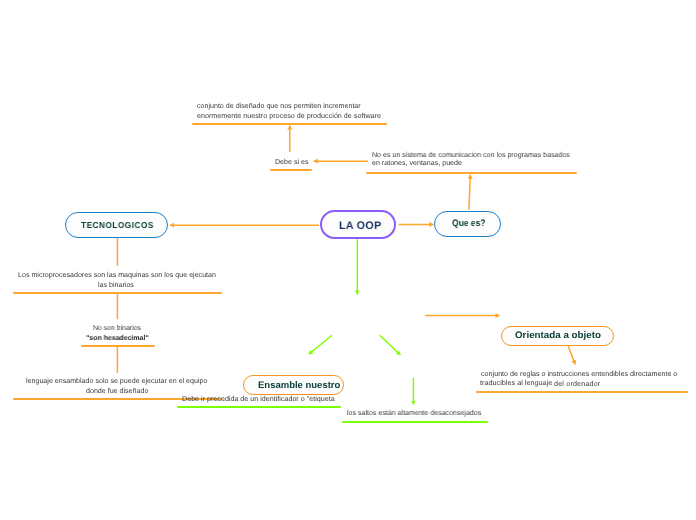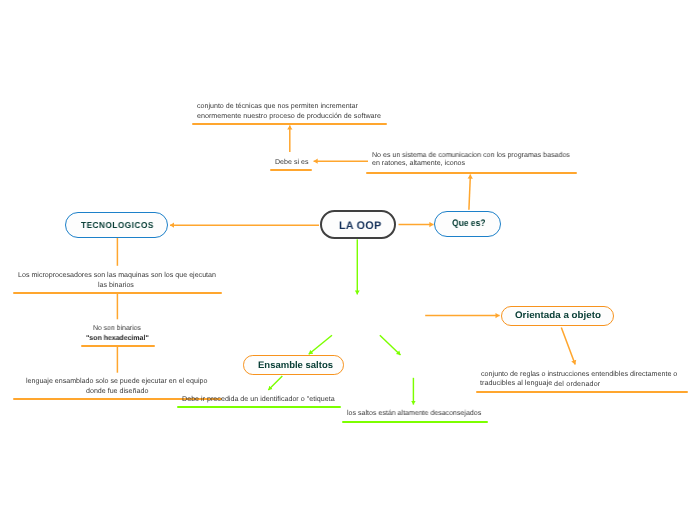--- a/index.html
+++ b/index.html
@@ -7,23 +7,23 @@
        font-family:"Liberation Sans", sans-serif;
        -webkit-font-smoothing:antialiased;text-rendering:geometricPrecision;}
   #stage{position:relative;width:696px;height:520px;background:#fff;}
   .lbl,.tl{will-change:transform;}
   svg.links{position:absolute;left:0;top:0;width:696px;height:520px;}
 
   
   .node{position:absolute;box-sizing:border-box;background:#fdfdfd;}
   .node .lbl{position:absolute;white-space:nowrap;font-weight:bold;
              transform-origin:left top;left:0;top:0;transform:translateZ(0);}
-  .n-center{border:2px solid #404040;}
+  .n-center{border:2px solid #8b5cf6;}
   .n-blue{border:1.5px solid #1C80C9;}
-  .n-orange{border:1.5px solid #F7931E;}
+  .n-orange{border:1.5px solid #F7931E;margin-top:20px;}
   .navy{color:#16325B;}
   .dgreen{color:#0B4038;}
 
   
   .tl{position:absolute;white-space:nowrap;color:#3a3a3a;
       font-size:7.1px;line-height:1;transform-origin:left top;transform:translateZ(0);}
   .tl.b{font-weight:bold;color:#242424;}
   .uline{position:absolute;height:2px;background:#FFA62E;border-radius:1px;}
   .uline.green{background:#7CFF00;}
 </style>
@@ -69,37 +69,37 @@
   <div class="node n-blue" style="left:65.2px;top:212.2px;width:103px;height:25.5px;border-radius:13px;">
     <span class="lbl dgreen" style="font-size:8.7px;left:14.8px;top:7.1px;transform:scaleX(0.941);letter-spacing:0.58px;">TECNOLOGICOS</span>
   </div>
 
   <div class="node n-blue" style="left:434.4px;top:210.5px;width:66.5px;height:26.2px;border-radius:13.1px;text-align:center;">
     <span class="lbl dgreen" style="font-size:9.5px;left:16.3px;top:6.4px;transform:translateZ(0) scaleX(0.893);">Que es?</span>
   </div>
 
 
   <div class="node n-orange" style="left:243.4px;top:355.3px;width:100.2px;height:19.5px;border-radius:9.8px;">
-    <span class="lbl dgreen" style="font-size:9.5px;left:13.2px;top:3.4px;transform:translateZ(0) scaleX(1.0);">Ensamble saltos</span>
+    <span class="lbl dgreen" style="font-size:9.5px;left:13.2px;top:3.4px;transform:translateZ(0) scaleX(1.0);">Ensamble nuestro</span>
   </div>
 
 
   <div class="node n-orange" style="left:501px;top:305.5px;width:112.7px;height:20.1px;border-radius:10px;">
     <span class="lbl dgreen" style="font-size:9.5px;left:13.1px;top:3.6px;transform:translateZ(0) scaleX(1.031);">Orientada a objeto</span>
   </div>
 
-  <div class="tl" style="left:197.2px;top:103.4px;">conjunto de técnicas que nos permiten incrementar</div>
+  <div class="tl" style="left:197.2px;top:103.4px;">conjunto de diseñado que nos permiten incrementar</div>
   <div class="tl" style="left:197px;top:113.2px;transform:translateZ(0) scaleX(1.012);transform-origin:left top;">enormemente nuestro proceso de producción de software</div>
   <div class="uline" style="left:192px;top:123.1px;width:194.5px;"></div>
 
   <div class="tl" style="left:274.5px;top:158.9px;">Debe si es</div>
   <div class="uline" style="left:269.8px;top:168.8px;width:42.2px;"></div>
 
   <div class="tl" style="left:372.1px;top:151.9px;transform:translateZ(0) scaleX(0.993);transform-origin:left top;">No es un sistema de comunicacion con los programas basados</div>
-  <div class="tl" style="left:372.1px;top:160.4px;">en ratones, altamente, iconos</div>
+  <div class="tl" style="left:372.1px;top:160.4px;">en ratones, ventanas, puede</div>
   <div class="uline" style="left:365.8px;top:171.6px;width:211.4px;"></div>
 
   <div class="tl" style="left:17.9px;top:272.3px;">Los  microprocesadores son las maquinas son los que ejecutan</div>
   <div class="tl" style="left:97.9px;top:282.2px;">las binarios</div>
   <div class="uline" style="left:13.3px;top:292.3px;width:208.5px;"></div>
 
   <div class="tl" style="left:92.5px;top:325.4px;transform:translateZ(0) scaleX(0.970);transform-origin:left top;">No son binarios</div>
   <div class="tl b" style="left:86px;top:334.7px;transform:translateZ(0) scaleX(0.981);transform-origin:left top;">"son hexadecimal"</div>
   <div class="uline" style="left:80.5px;top:344.6px;width:74.4px;"></div>
 

